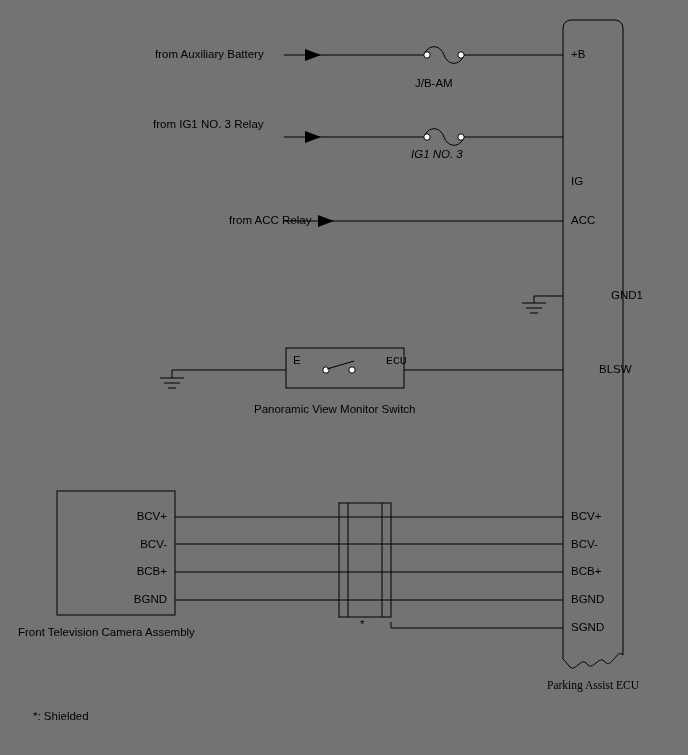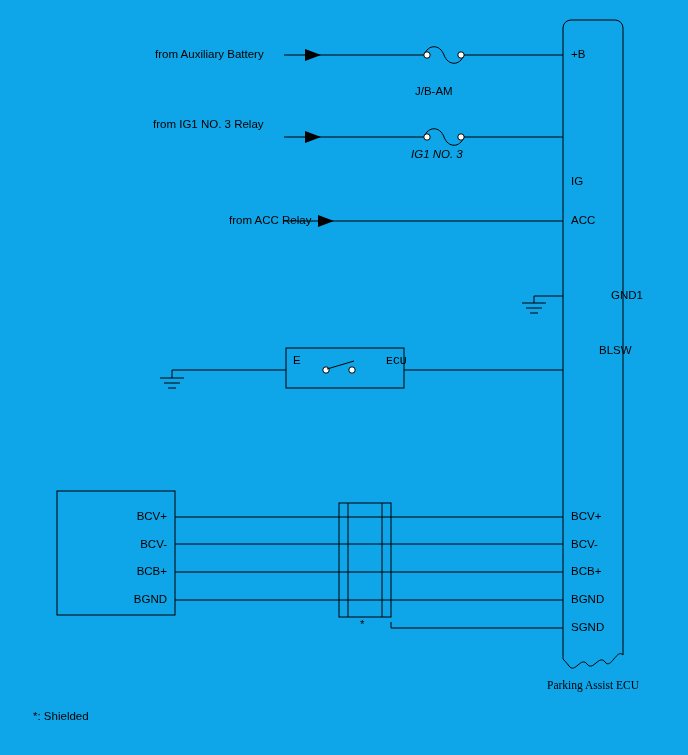--- a/index.html
+++ b/index.html
@@ -9,21 +9,21 @@
   }
   body {
     font-family: "Liberation Sans", sans-serif;
     color: #000000;
   }
   #root {
     position: relative;
     width: 688px;
     height: 755px;
     overflow: hidden;
-    background: #0ea5e9;
+    background: #737373;
   }
   .lbl {
     position: absolute;
     font-size: 11.5px;
     line-height: 13px;
     color: #000;
     white-space: nowrap;
   }
   .lbl.right { text-align: right; }
   svg.layer {
@@ -104,42 +104,44 @@
 
     <rect class="box" x="339" y="503" width="52" height="114"></rect>
     <line class="wire" x1="348" y1="503" x2="348" y2="617"></line>
     <line class="wire" x1="382" y1="503" x2="382" y2="617"></line>
 
     <line class="wire" x1="391" y1="622" x2="391" y2="628"></line>
     <line class="wire" x1="391" y1="628" x2="563" y2="628"></line>
   </svg>
 
   <div class="lbl" style="left:155px; top:48px;">from Auxiliary Battery</div>
-  <div class="lbl" style="left:415px; top:85px;text-align:center;">J/B-AM</div>
+  <div class="lbl" style="left:415px; top:77px;text-align:center;">J/B-AM</div>
 
   <div class="lbl" style="left:153px; top:118px;">from IG1 NO. 3 Relay</div>
   <div class="lbl" style="left:411px; top:148px;font-style:italic;">IG1 NO. 3</div>
 
   <div class="lbl" style="left:185px; top:214px;margin-left:44px;">from ACC Relay</div>
 
   <div class="lbl" style="left:293px; top:354px;">E</div>
   <div class="lbl" style="left:386px; top:354px;font-family:Liberation Mono, monospace;">ECU</div>
+  <div class="lbl" style="left:254px; top:403px;">Panoramic View Monitor Switch</div>
 
   <div class="lbl right" style="left:95px; top:510px; width:72px;">BCV+</div>
   <div class="lbl right" style="left:95px; top:538px; width:72px;">BCV-</div>
   <div class="lbl right" style="left:95px; top:565px; width:72px;">BCB+</div>
   <div class="lbl right" style="left:95px; top:593px; width:72px;">BGND</div>
+  <div class="lbl" style="left:18px; top:626px;">Front Television Camera Assembly</div>
 
   <div class="lbl" style="left:360px; top:618px;">*</div>
 
   <div class="lbl" style="left:571px; top:48px;">+B</div>
   <div class="lbl" style="left:571px; top:147px;margin-top:28px;">IG</div>
   <div class="lbl" style="left:571px; top:214px;">ACC</div>
   <div class="lbl" style="left:571px; top:289px;margin-left:40px;">GND1</div>
-  <div class="lbl" style="left:571px; top:344px;padding-left:28px;">BLSW</div>
+  <div class="lbl" style="left:571px; top:363px;padding-left:28px;">BLSW</div>
   <div class="lbl" style="left:571px; top:510px;">BCV+</div>
   <div class="lbl" style="left:571px; top:538px;">BCV-</div>
   <div class="lbl" style="left:571px; top:565px;">BCB+</div>
   <div class="lbl" style="left:571px; top:593px;">BGND</div>
   <div class="lbl" style="left:571px; top:621px;">SGND</div>
 
   <div class="lbl" style="left:547px; top:679px;font-family:Liberation Serif, serif;">Parking Assist ECU</div>
 
   <div class="lbl" style="left:33px; top:710px;text-align:right;">*: Shielded</div>
 

